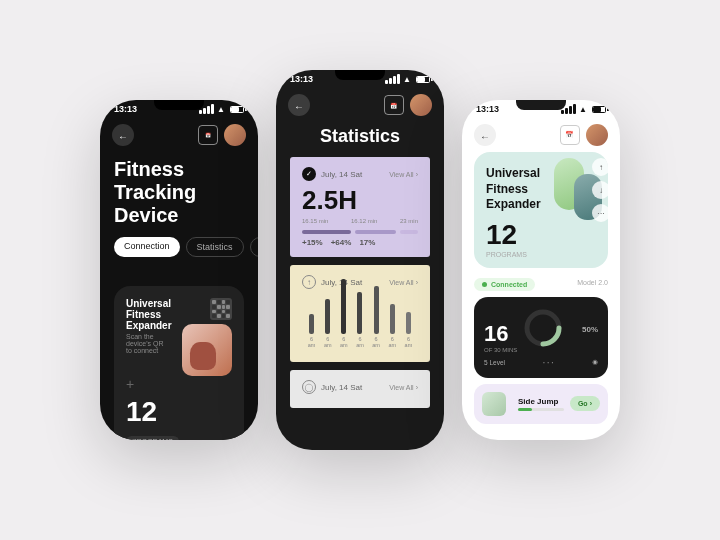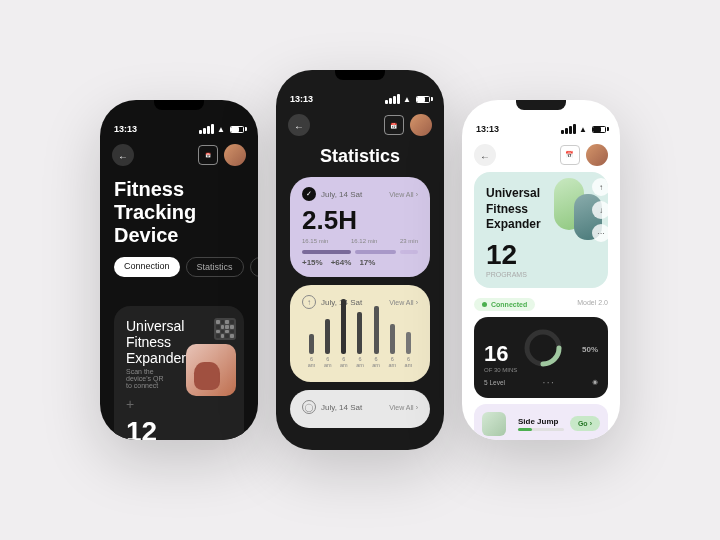--- a/index.html
+++ b/index.html
@@ -48,21 +48,21 @@
     .phone-right {
       width: 158px;
       height: 340px;
     }
 
     
     .status-bar {
       display: flex;
       justify-content: space-between;
       align-items: center;
-      padding: 24px 14px 4px;
+      padding: 4px 14px 4px;
       font-size: 9px;
       font-weight: 600;
     }
     .dark .status-bar { color: #fff; }
     .light-dark .status-bar { color: #fff; }
     .white .status-bar { color: #111; }
 
     .status-icons {
       display: flex;
       align-items: center;
@@ -202,22 +202,22 @@
 
     .device-card {
       background: #222;
       border-radius: 16px;
       padding: 12px;
       position: relative;
       overflow: hidden;
     }
     .device-card-title {
       color: #fff;
-      font-size: 14px;
-      font-weight: 400;
+      font-size: 10px;
+      font-weight: 700;
       margin-bottom: 2px;
     }
     .device-card-subtitle {
       color: #888;
       font-size: 7px;
       margin-bottom: 6px;
     }
 
     .big-number {
       color: #fff;
@@ -261,21 +261,21 @@
     }
     .stats-title {
       color: #fff;
       font-size: 18px;
       font-weight: 700;
       text-align: center;
       margin: 4px 0 10px;
     }
 
     .stats-card {
-      border-radius: 21px;
+      border-radius: 3px;
       padding: 10px 12px;
       margin-bottom: 8px;
     }
     .stats-card.purple { background: #d4c8e8; }
     .stats-card.yellow { background: #f0e8c8; }
     .stats-card.light-gray { background: #e8e8e8; }
 
     .card-header {
       display: flex;
       justify-content: space-between;

